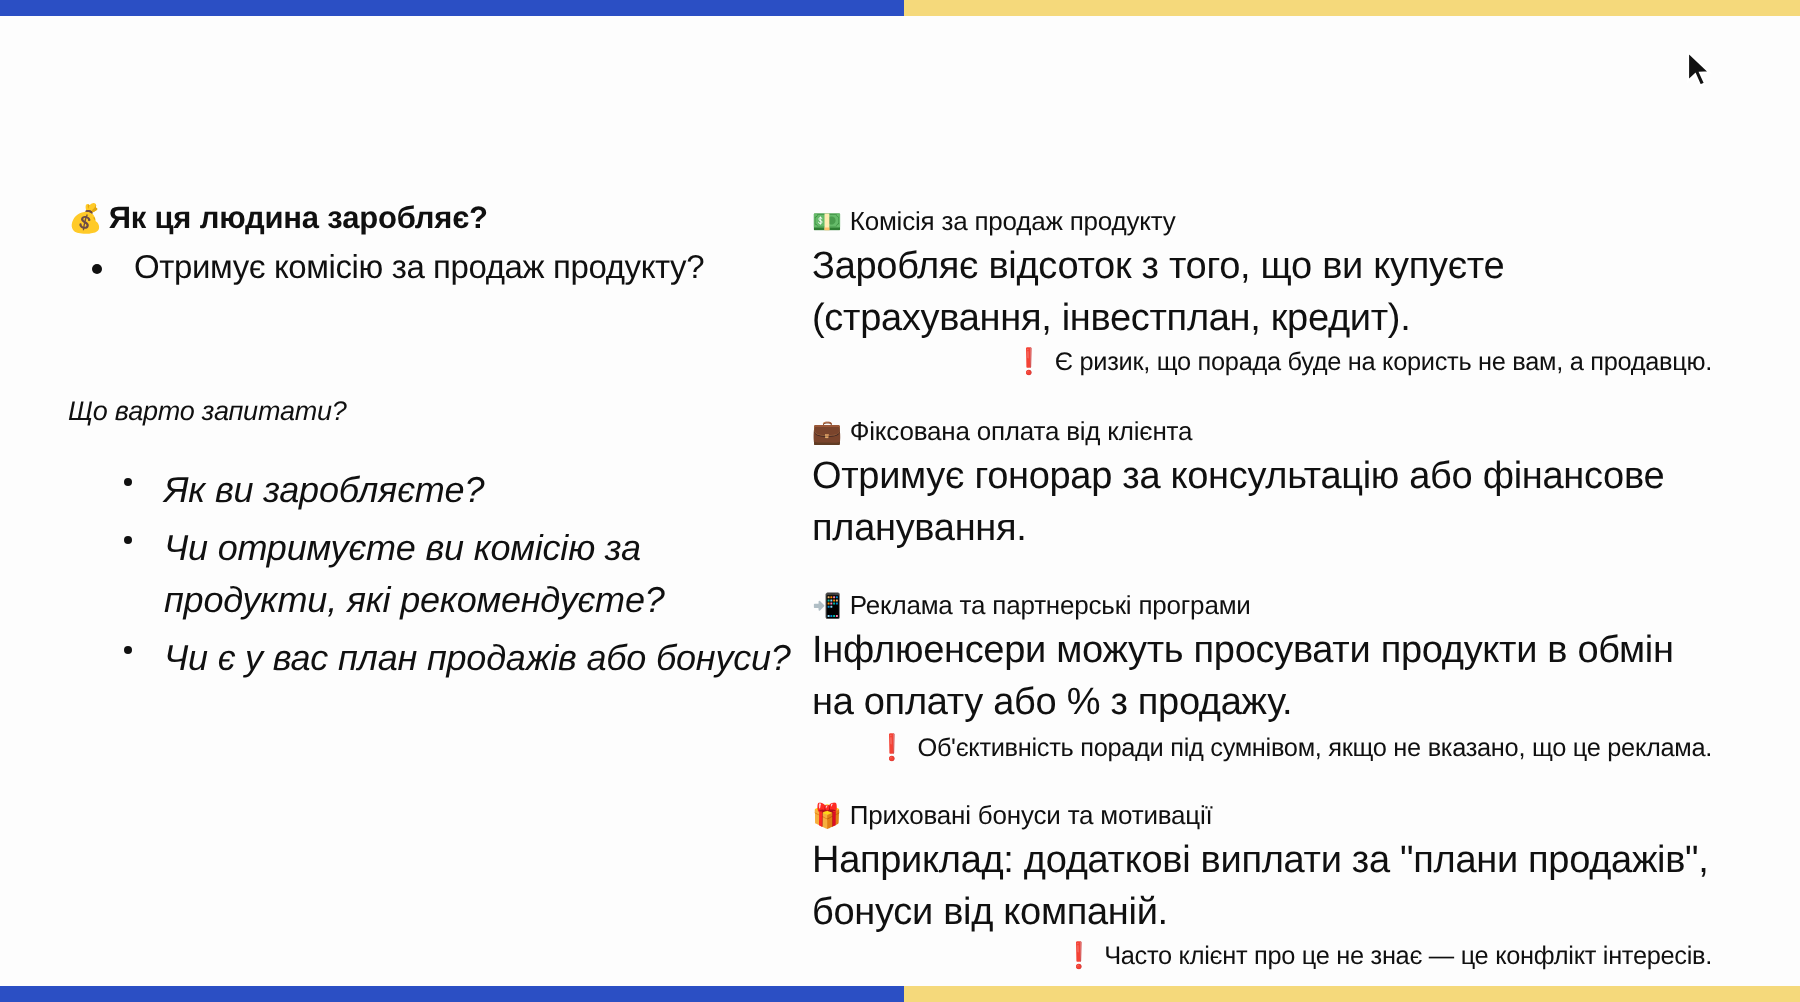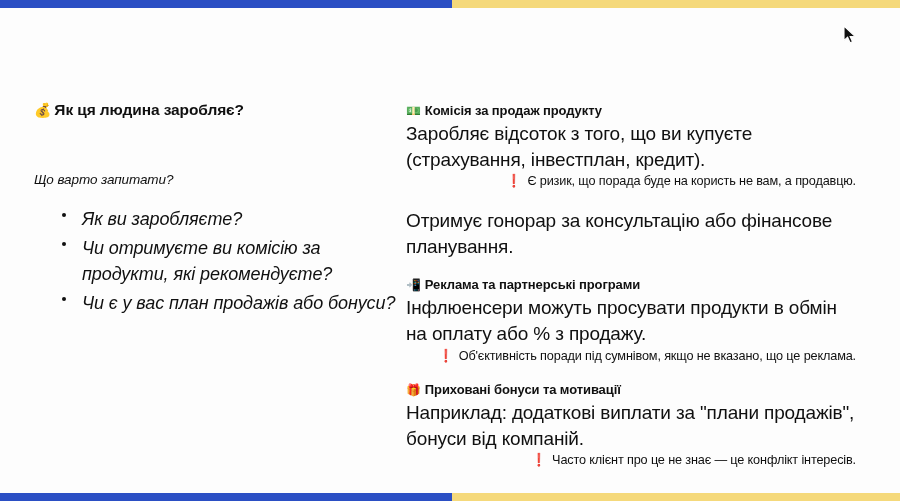--- a/index.html
+++ b/index.html
@@ -123,21 +123,21 @@
   .col-right {
     width: 470px;
     padding: 95px 0 0 6px;
   }
 
   .section { margin-bottom: 17px; }
   .section:last-child { margin-bottom: 0; }
 
   .sec-title {
     font-size: 13px;
-    font-weight: bold;
+    font-weight: normal;
     line-height: 1.3;
     letter-spacing: -0.1px;
     margin-bottom: 1px;
   }
   .sec-title .emo { font-size: 12px; margin-right: 4px; }
 
   .sec-body {
     font-size: 19px;
     line-height: 1.38;
     letter-spacing: -0.15px;
@@ -180,20 +180,21 @@
 <div class="slide">
   <div class="columns">
 
     <div class="col-left">
 
       <div class="lead-heading">
         <span class="emo">💰</span><span>Як ця людина заробляє?</span>
       </div>
 
       <ul class="q-list">
+        <li>Отримує комісію за продаж продукту?</li>
       </ul>
 
       <div class="ask-heading">Що варто запитати?</div>
 
       <ul class="ask-list">
         <li>Як ви заробляєте?</li>
         <li>Чи отримуєте ви комісію за продукти, які рекомендуєте?</li>
         <li>Чи є у вас план продажів або бонуси?</li>
       </ul>
 
@@ -205,20 +206,23 @@
         <div class="sec-title">
           <span class="emo">💵</span><span>Комісія за продаж продукту</span>
         </div>
         <div class="sec-body">Заробляє відсоток з того, що ви купуєте (страхування, інвестплан, кредит).</div>
         <div class="sec-warn">
           <span class="bang">❗</span><span>Є ризик, що порада буде на користь не вам, а продавцю.</span>
         </div>
       </div>
 
       <div class="section">
+        <div class="sec-title">
+          <span class="emo">💼</span><span>Фіксована оплата від клієнта</span>
+        </div>
         <div class="sec-body">Отримує гонорар за консультацію або фінансове планування.</div>
       </div>
 
       <div class="section">
         <div class="sec-title">
           <span class="emo">📲</span><span>Реклама та партнерські програми</span>
         </div>
         <div class="sec-body">Інфлюенсери можуть просувати продукти в обмін на оплату або % з продажу.</div>
         <div class="sec-warn">
           <span class="bang">❗</span><span>Об'єктивність поради під сумнівом, якщо не вказано, що це реклама.</span>

